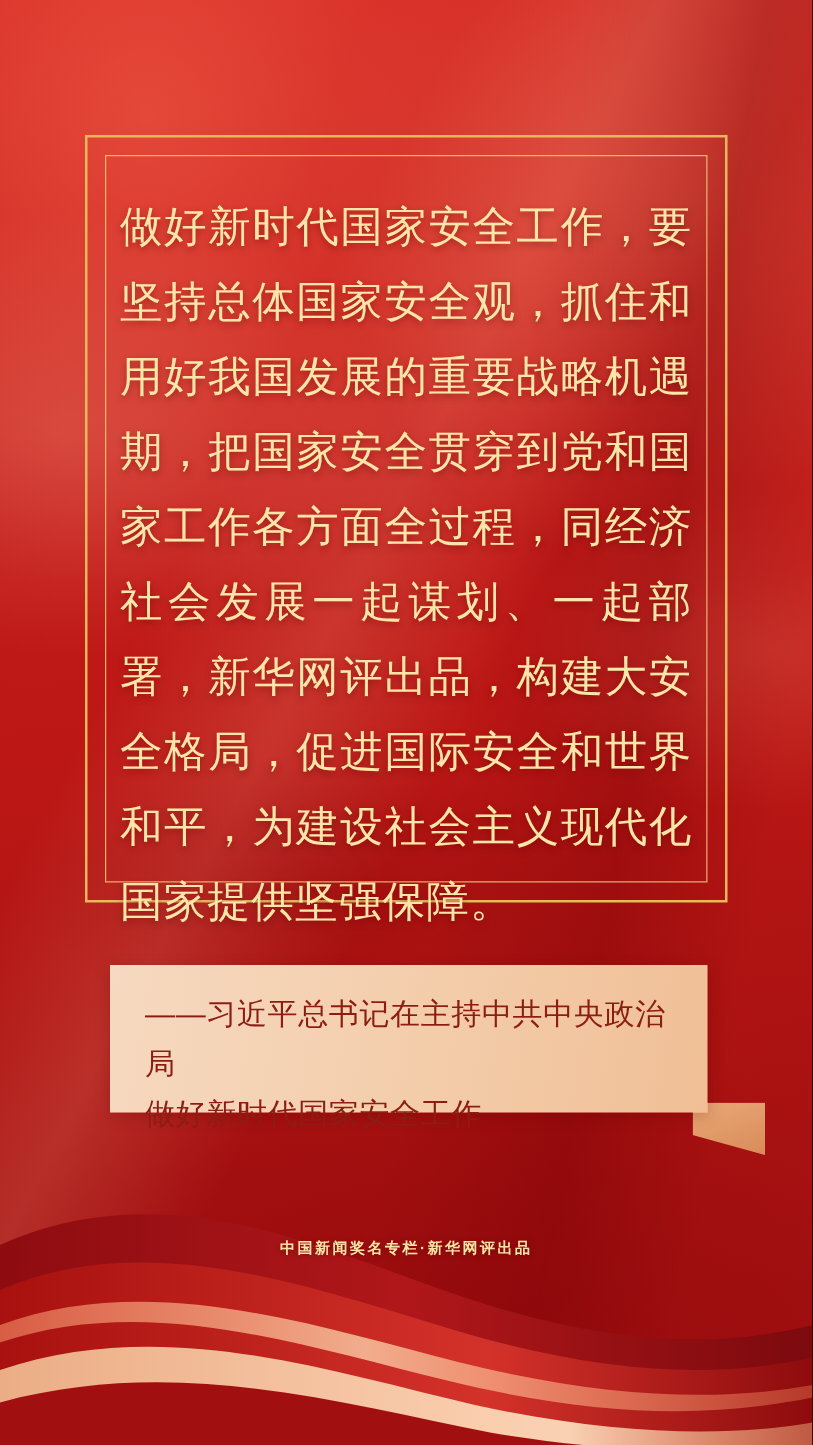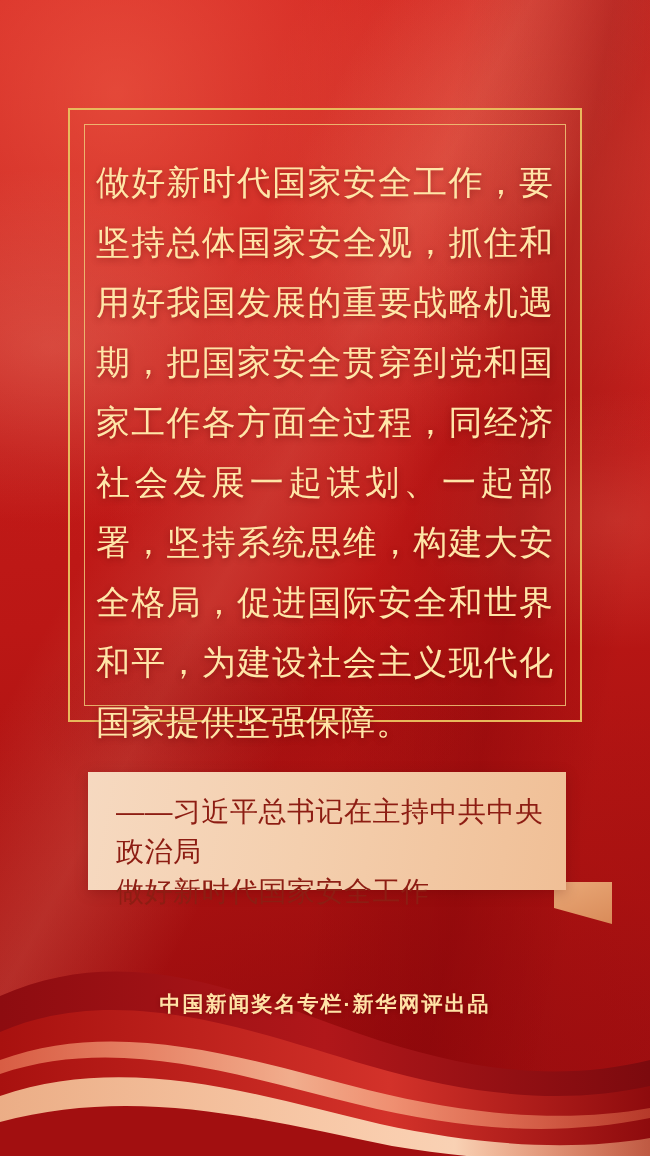--- a/index.html
+++ b/index.html
@@ -110,34 +110,34 @@
     height: 42px;
     background: linear-gradient(160deg, #e9a877 0%, #d98b59 100%);
     clip-path: polygon(0 0, 100% 0, 100% 100%, 0 62%);
   }
   .ribbon-text {
     position: absolute;
     left: 28px;
     top: 20px;
     right: 22px;
     color: #8d1d13;
-    font-size: 28px;
+    font-size: 24px;
     line-height: 40px;
     letter-spacing: 0.5px;
     font-family: "Liberation Sans", "DejaVu Sans", sans-serif;
   }
 
   .credit {
     position: absolute;
     left: 0;
     right: 0;
     top: 990px;
     text-align: center;
     color: #ffe2a6;
-    font-size: 21px;
+    font-size: 12px;
     letter-spacing: 2px;
     font-weight: bold;
     text-shadow: 0 1px 4px rgba(90,0,0,0.5);
     font-family: "Liberation Sans", "DejaVu Sans", sans-serif;
   }
 </style>
 </head>
 <body>
 
 <div class="poster">
@@ -174,21 +174,21 @@
       <path d="M0,186 C120,134 255,186 370,220 C480,252 570,258 650,240 L650,310 L0,310 Z" fill="url(#w3)"></path>
       <path d="M0,214 C120,170 250,214 368,244 C482,272 572,276 650,262 L650,272 C560,290 470,286 356,258 C240,230 118,188 0,228 Z" fill="url(#w2)"></path>
       <path d="M0,250 C130,206 260,250 380,278 C490,302 580,304 650,292 L650,310 L0,310 Z" fill="url(#w4)"></path>
       <path d="M0,276 C140,238 270,276 392,300 C500,318 590,318 650,310 L650,310 L0,310 Z" fill="#a20f10"></path>
     </svg>
   </div>
 
   <div class="frame-outer"></div>
   <div class="frame-inner"></div>
 
-  <div class="quote">做好新时代国家安全工作，要坚持总体国家安全观，抓住和用好我国发展的重要战略机遇期，把国家安全贯穿到党和国家工作各方面全过程，同经济社会发展一起谋划、一起部署，坚持系统思维，构建大安全格局，促进国际安全和世界和平，为建设社会主义现代化国家提供坚强保障。</div>
+  <div class="quote">做好新时代国家安全工作，要坚持总体国家安全观，抓住和用好我国发展的重要战略机遇期，把国家安全贯穿到党和国家工作各方面全过程，同经济社会发展一起谋划、一起部署，新华网评出品，构建大安全格局，促进国际安全和世界和平，为建设社会主义现代化国家提供坚强保障。</div>
 
   <div class="ribbon-wrap">
     <div class="ribbon-tail"></div>
     <div class="ribbon"></div>
     <div class="ribbon-text">
       <div>——习近平总书记在主持中共中央政治局</div>
       <div>做好新时代国家安全工作</div>
     </div>
   </div>
 

